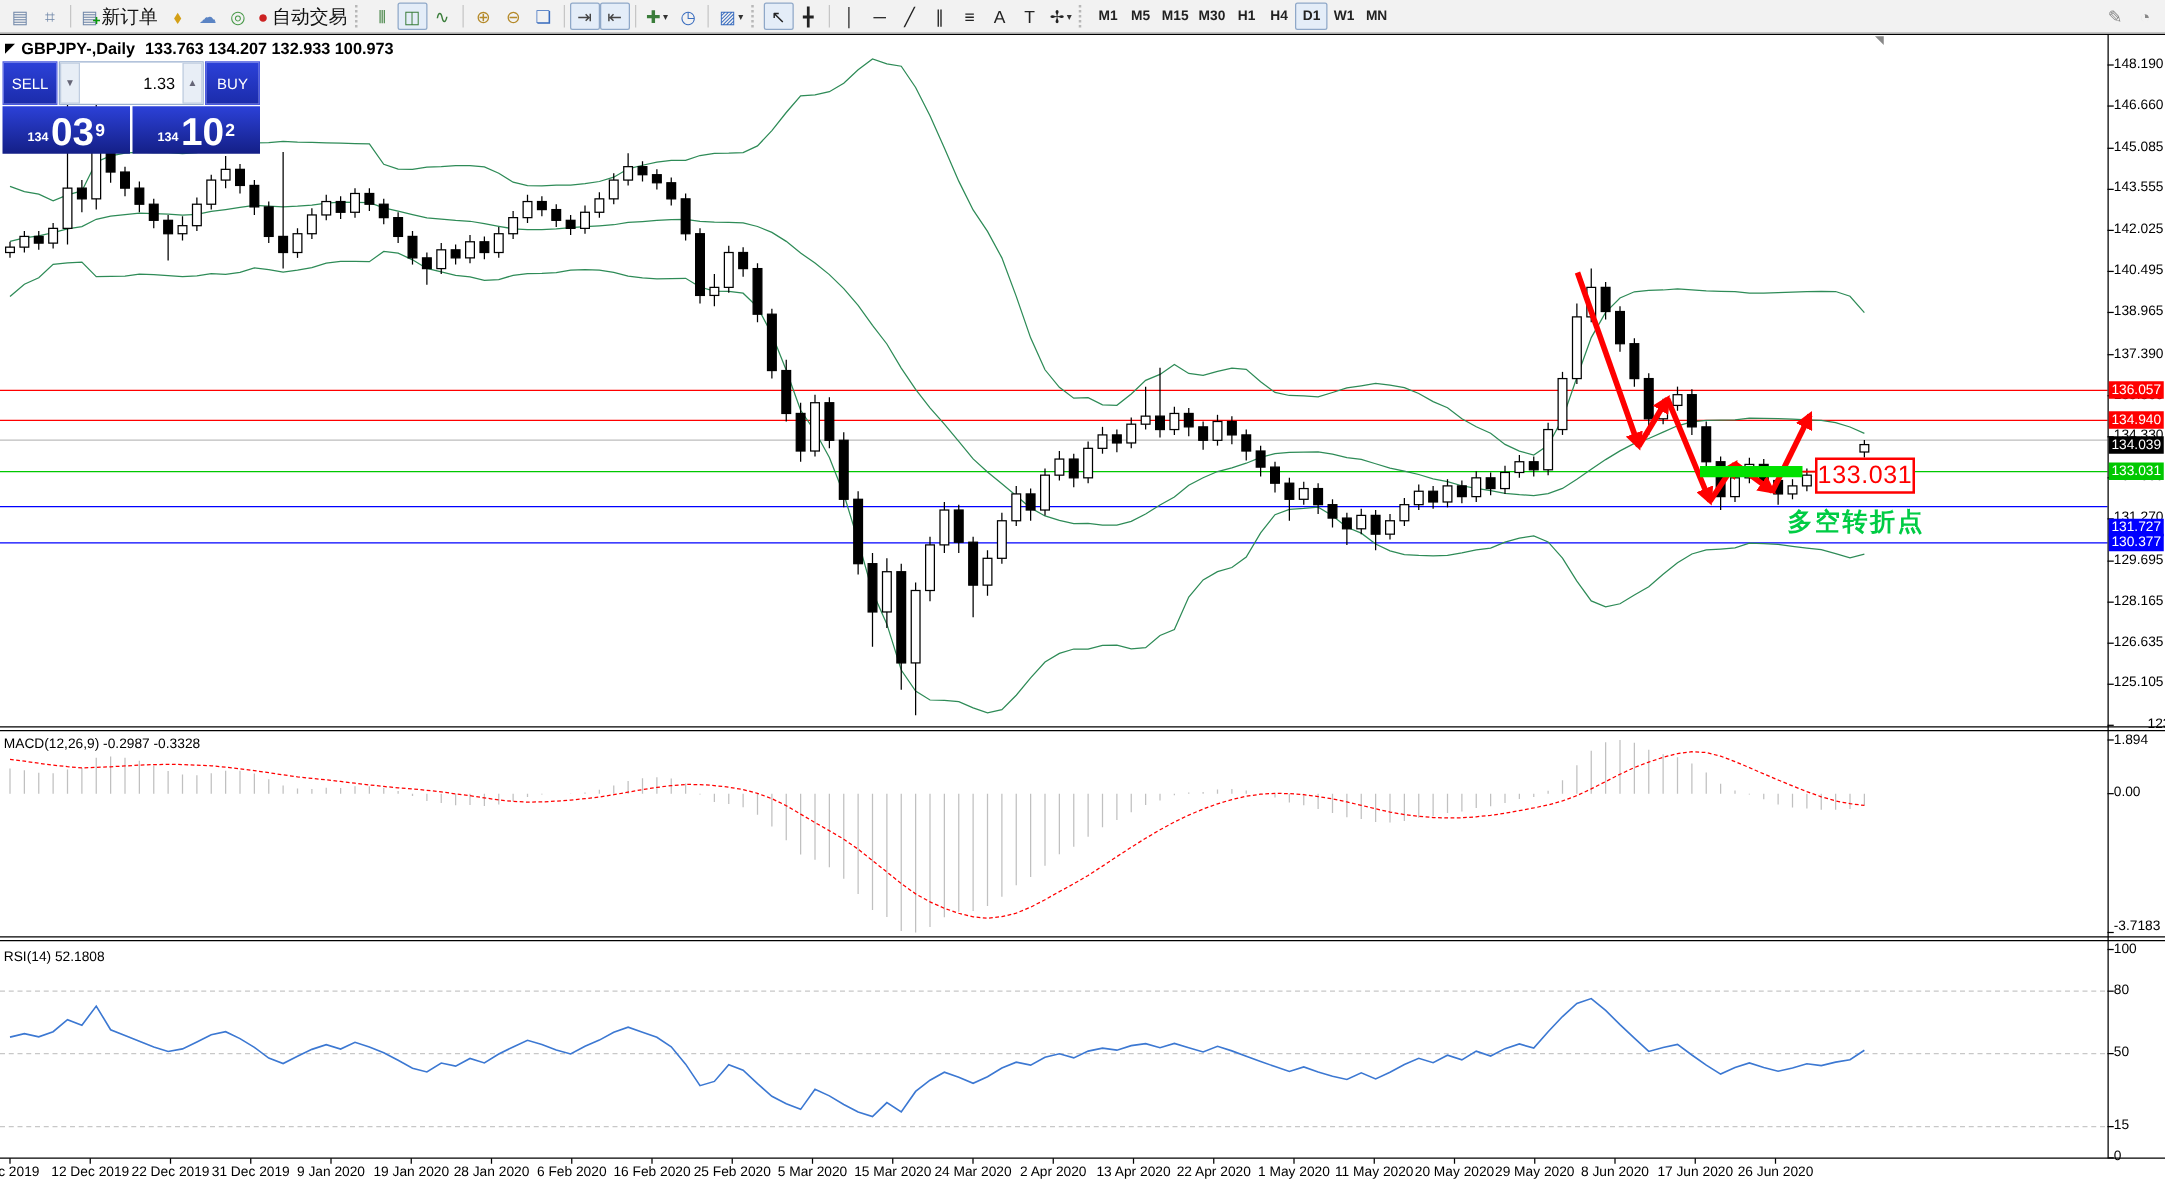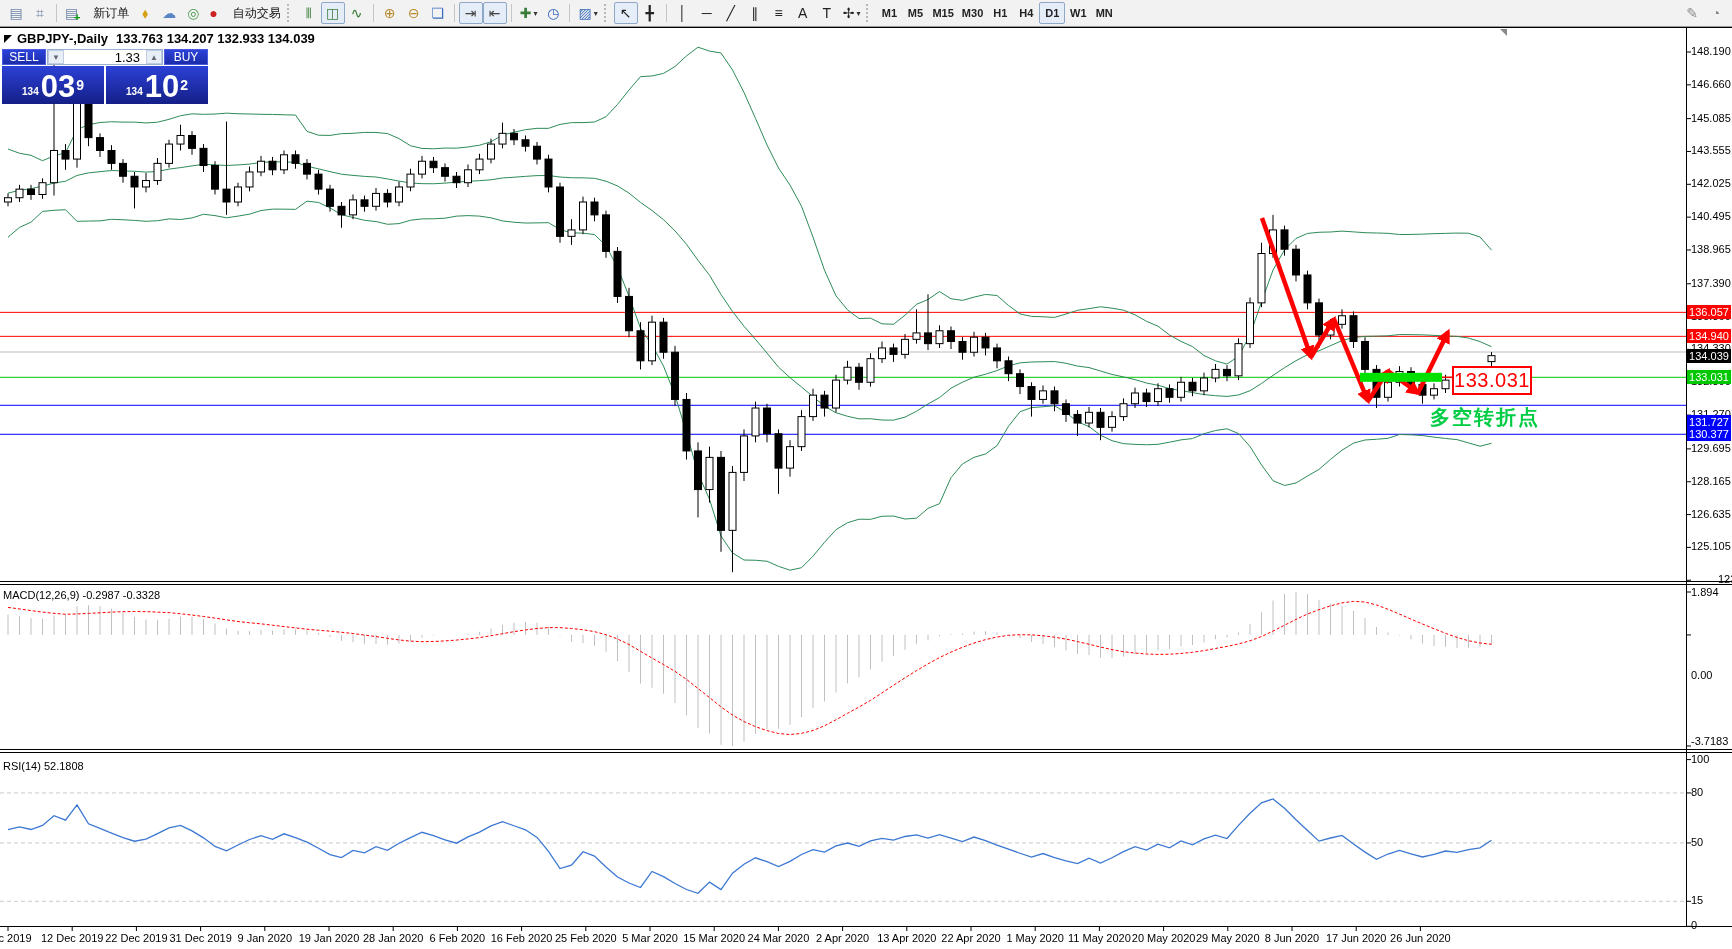--- a/index.html
+++ b/index.html
@@ -7,33 +7,33 @@
           font-family:"Liberation Sans",sans-serif;-webkit-font-smoothing:antialiased;}
   
   .toolbar{position:absolute;left:0;top:0;width:1732px;height:27px;background:#f2f2f2;
            border-bottom:1px solid #9a9a9a;display:flex;align-items:center;padding-left:4px;box-sizing:border-box;z-index:30;}
   .grp{display:flex;align-items:center;}
   .sep{width:1px;height:18px;background:#c6c6c6;margin:0 4px;}
   .handle{width:4px;height:18px;border-left:2px dotted #b8b8b8;margin:0 4px 0 2px;}
   .tb{position:relative;height:22px;min-width:24px;padding:0 3px;display:flex;align-items:center;justify-content:center;
       font-size:14px;border:1px solid transparent;border-radius:2px;color:#555;cursor:default;box-sizing:border-box;}
   .tb.active{border-color:#8fa8c8;background:#e4edf8;}
-  .tb .lbl{font-size:12px;color:#111;margin-left:15px;white-space:nowrap;}
+  .tb .lbl{font-size:15px;color:#111;margin-left:3px;white-space:nowrap;}
   .tb .caret{font-size:8px;color:#333;margin-left:2px;}
   .tb .plus{position:absolute;left:12px;top:8px;color:#0a9a0a;font-size:11px;font-weight:bold;}
   .tb.tf{font-size:11px;color:#222;min-width:26px;font-weight:bold;}
   .tbr{position:absolute;right:4px;top:2px;display:flex;}
   
   svg#chart-svg{position:absolute;left:0;top:0;z-index:1;}
   .title-row{position:absolute;left:4px;top:31px;z-index:5;font-size:13px;font-weight:bold;color:#000;display:flex;align-items:center;}
   .tri{width:0;height:0;border-left:8px solid #000;border-bottom:8px solid transparent;margin-right:5px;}
   .title-row .ohlc{margin-left:8px;font-weight:bold;}
   
   .quote{position:absolute;left:2px;top:49px;width:206px;z-index:10;font-family:"Liberation Sans",sans-serif;}
-  .qrow1{display:flex;height:16px;}
+  .qrow1{display:flex;height:35px;}
   .qbtn{width:44px;background:linear-gradient(#2c41d8,#1b2cab);color:#fff;font-size:12px;display:flex;
         align-items:center;justify-content:center;border:1px solid #4a5ae0;box-sizing:border-box;}
   .vol{flex:1;display:flex;background:#fff;border:1px solid #9ab0d0;box-sizing:border-box;margin:0 1px;}
   .spin{width:16px;background:#e8eef6;color:#667;font-size:8px;display:flex;align-items:center;justify-content:center;border:1px solid #c0cde0;box-sizing:border-box;}
   .vval{flex:1;font-size:13px;color:#000;display:flex;align-items:center;justify-content:flex-end;padding-right:6px;}
   .qrow2{display:flex;margin-top:1px;}
   .pricebox{width:102px;height:38px;background:linear-gradient(#2c41d8,#141f86);color:#fff;display:flex;
             align-items:flex-end;justify-content:center;padding-bottom:2px;box-sizing:border-box;}
   .pricebox.buy{margin-left:2px;}
   .pfx{font-size:10px;font-weight:bold;margin-right:2px;line-height:20px;}
@@ -675,21 +675,21 @@
       <line x1="1368" y1="401" x2="1388" y2="371" stroke="#ff0000" stroke-width="4.5" marker-end="url(#arrh)"></line>
       <line x1="1388" y1="371" x2="1418" y2="393" stroke="#ff0000" stroke-width="4.5" marker-end="url(#arrh)"></line>
       <line x1="1418" y1="393" x2="1448" y2="332" stroke="#ff0000" stroke-width="4.5" marker-end="url(#arrh)"></line>
       <rect x="1360" y="372.81213999999983" width="82" height="9" fill="#00e100"></rect>
       <line x1="1442" y1="377.31213999999983" x2="1452" y2="377.31213999999983" stroke="#ff0000" stroke-width="1.5"></line>
     </svg>
 
   <div class="title-row">
     <span class="tri"></span>
     <span>GBPJPY-,Daily</span>
-    <span class="ohlc">133.763 134.207 132.933 134.039</span>
+    <span class="ohlc">133.763 134.207 132.933 100.973</span>
   </div>
 
   <div class="corner-mark"></div>
 
   <div class="quote">
     <div class="qrow1">
       <div class="qbtn">SELL</div>
       <div class="vol">
         <div class="spin">▼</div>
         <div class="vval">1.33</div>
@@ -708,21 +708,21 @@
         <span class="big">10</span>
         <span class="sup">2</span>
       </div>
     </div>
   </div>
 
   <div class="ind-label" style="top:589px;">MACD(12,26,9) -0.2987 -0.3328</div>
   <div class="ind-label" style="top:760px;">RSI(14) 52.1808</div>
 
   <div class="pane-label" style="top:586px;">1.894</div>
-  <div class="pane-label" id="macd-zero" style="top: 627.931px; margin-top: 41px;">0.00</div>
+  <div class="pane-label" id="macd-zero" style="top: 627.931px;">0.00</div>
   <div class="pane-label" style="top:735px;">-3.7183</div>
 
   <div class="support-box">133.031</div>
   <div class="turning">多空转折点</div>
 
   <div id="axis-layer">
       <div class="tick-label" style="top: 45px;">148.190</div>
       <div class="tick-label" style="top: 77.8338px;">146.660</div>
       <div class="tick-label" style="top: 111.633px;">145.085</div>
       <div class="tick-label" style="top: 144.467px;">143.555</div>

